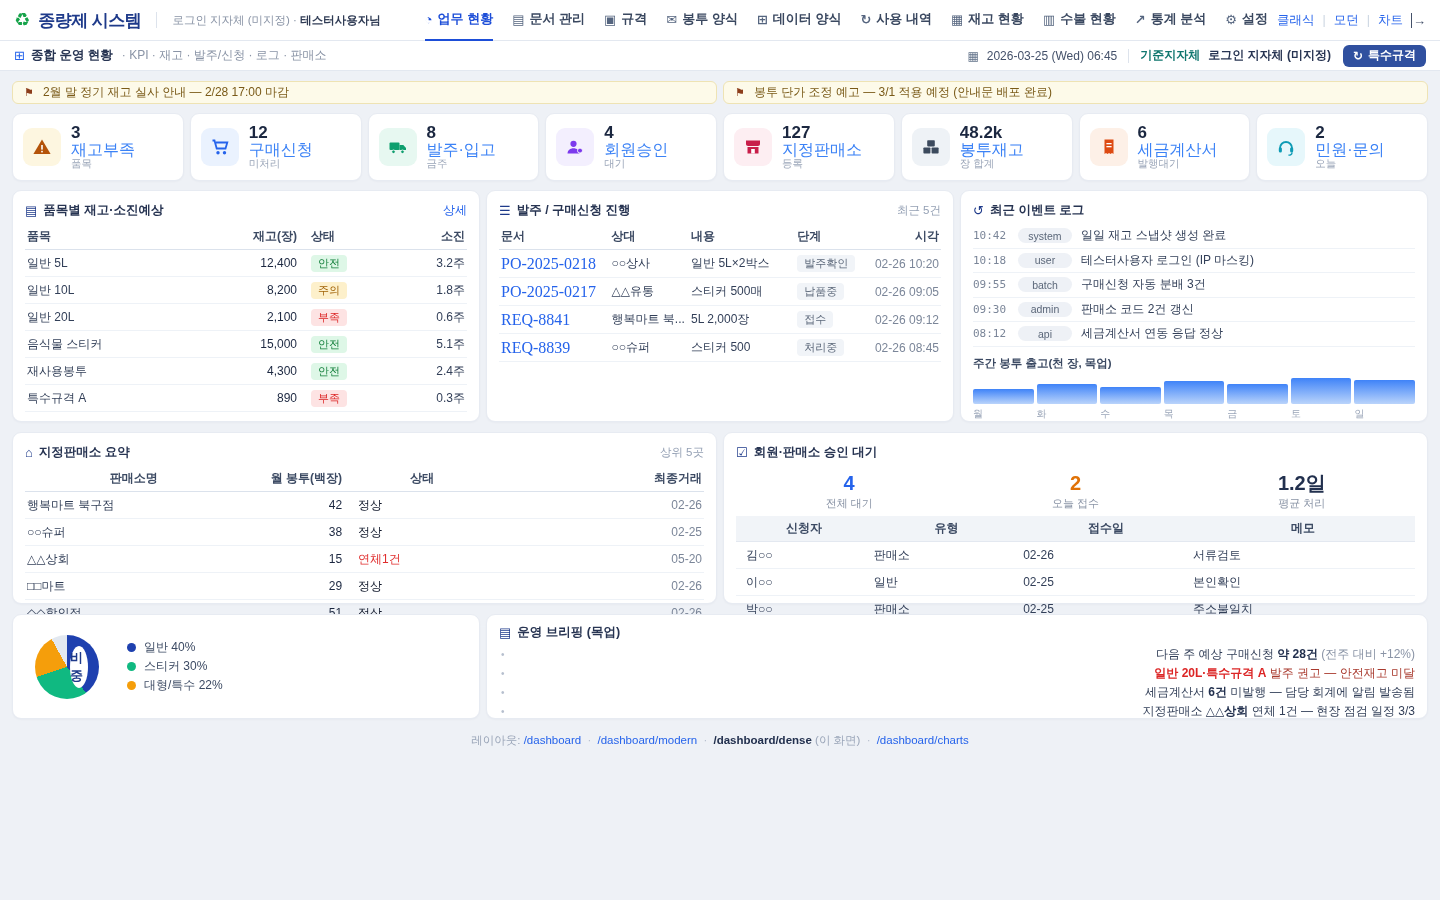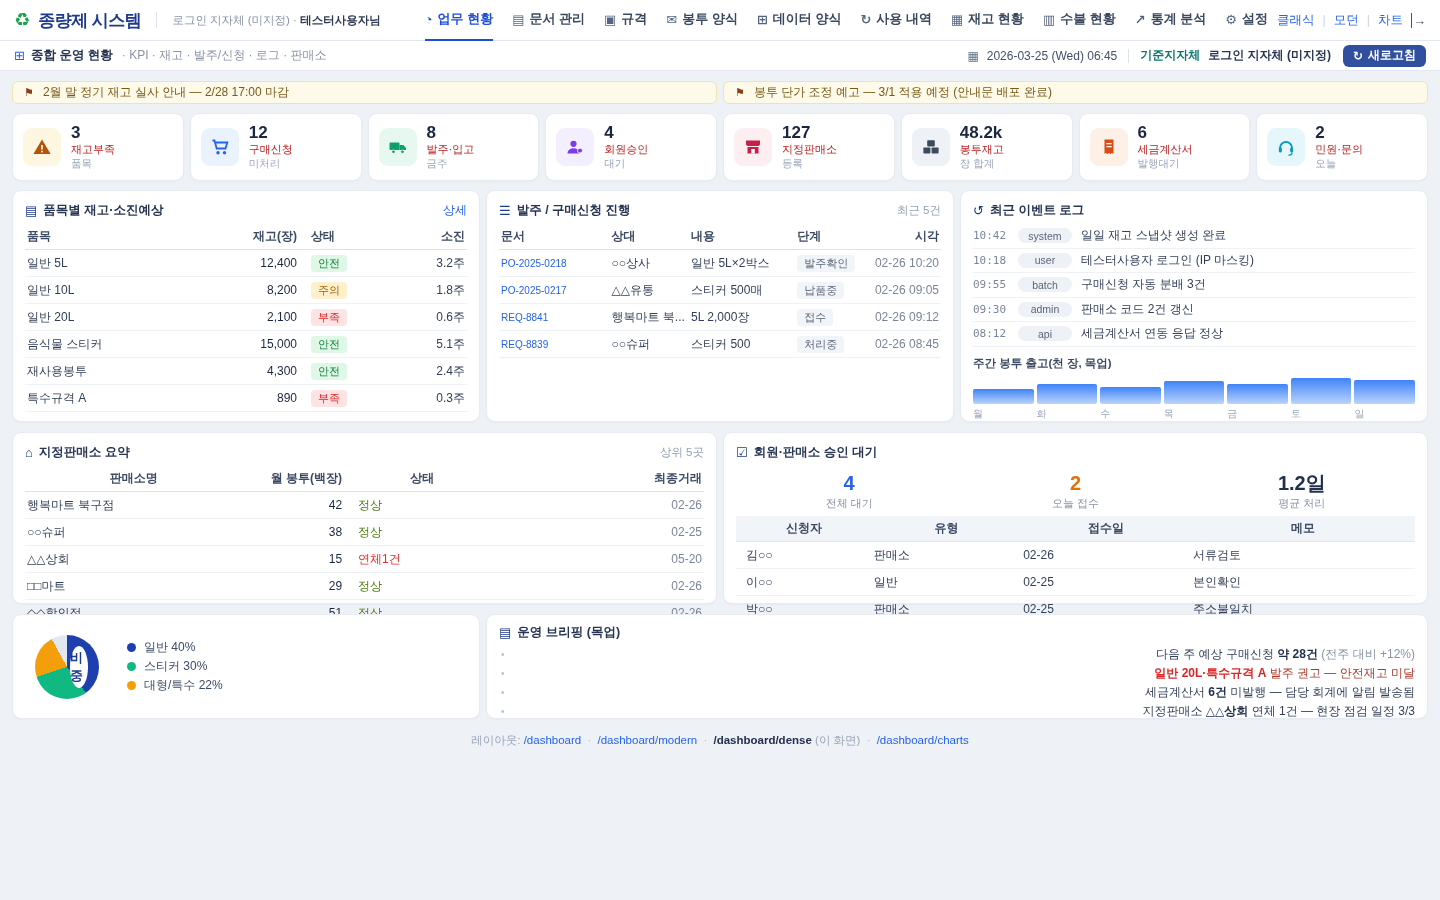--- a/index.html
+++ b/index.html
@@ -55,21 +55,21 @@
     border:1px solid #eee3b4; border-radius:6px; height:23px; padding:0 11px; color:#7a5a18; }
   .n-ico { color:#8c3d1b; font-size:11px; }
 
   .kpis { margin-top:9px; }
   .kpi { flex:1; background:#fff; border:1px solid #e7ebf2; border-radius:9px;
     display:flex; align-items:center; padding:10px; gap:10px; box-shadow:0 1px 2px rgba(20,30,60,.03); }
   .kpi-tile { width:38px; height:38px; border-radius:9px; display:flex; align-items:center;
     justify-content:center; flex:none; }
   .kpi-text { line-height:1; }
   .kpi-val { font-size:17px; font-weight:800; color:#1b2740; line-height:18px; }
-  .kpi-label { font-size:11px; color:#b91c1c; line-height:15px; }
+  .kpi-label { font-size:16px; color:#3b82f6; line-height:15px; }
   .kpi-sub { font-size:10.5px; color:#9aa5b8; line-height:13px; }
 
   .panel { background:#fff; border:1px solid #e7ebf2; border-radius:9px;
     padding:7px 12px 10px; box-shadow:0 1px 2px rgba(20,30,60,.03); }
   .r2 { margin-top:9px; }
   .r2 .panel { flex:1; height:232px; }
   .r3 { margin-top:10px; }
   .r3 .panel { flex:1; height:172px; }
   .r4 { margin-top:10px; }
 
@@ -82,23 +82,23 @@
   table { width:100%; border-collapse:collapse; font-size:12px; }
   th { font-weight:700; color:#3c4a63; border-bottom:1px solid #dbe2ec; padding:4px 2px; text-align:left; }
   td { border-bottom:1px solid #eef2f7; padding:4.5px 2px; color:#323f58; }
   .num { text-align:right; }
   .qty { text-align:right; color:#1b2740; }
   .badge { display:inline-block; font-size:11px; padding:1px 7px; border-radius:4px; line-height:15px; }
   .b-ok   { background:#def7e7; color:#15803d; }
   .b-warn { background:#fdf0cb; color:#a16207; }
   .b-low  { background:#fde3e3; color:#dc2626; }
   .b-stage{ background:#f1f4f8; color:#5b6779; }
-  .doc { font-family:Liberation Sans, sans-serif; color:#2563eb; font-size:10px; cursor:pointer; }
+  .doc { font-family:Liberation Serif, serif; color:#2563eb; font-size:16px; cursor:pointer; }
   .t-muted { color:#7b8699; }
-  .ok-text { color:#4d7c0f;text-align:right; }
+  .ok-text { color:#0f172a;text-align:right; }
   .late-text { color:#e02d2d; }
 
   .log-row { display:flex; align-items:center; height:24.5px; border-bottom:1px solid #eef2f7; gap:9px; }
   .log-time { font-family:"DejaVu Sans Mono","Liberation Mono",monospace; font-size:11px; color:#7b8699; width:36px; flex:none; }
   .log-tag { background:#eef1f6; color:#5b6779; border-radius:9px; font-size:10.5px; padding:1.5px 0;
     width:54px; text-align:center; flex:none; }
   .log-msg { color:#323f58; }
 
   .wk { margin-top:9px; }
   .wk-title { font-size:11.5px; font-weight:700; color:#3c4a63; }
@@ -208,21 +208,21 @@
       <span class="crumbs">· KPI · 재고 · 발주/신청 · 로그 · 판매소</span>
     </div>
     <div class="sub-right">
       <span class="cal-ico">▦</span>
       <span>2026-03-25 (Wed) 06:45</span>
       <span class="sub-vsep"></span>
       <span class="basis-label">기준지자체</span>
       <span class="basis-value">로그인 지자체 (미지정)</span>
       <button class="refresh-btn">
           <span>↻</span>
-          <span>새로고침</span>
+          <span>특수규격</span>
         </button>
     </div>
   </div>
 
   <main class="content">
 
     <div class="row">
       <div class="notice">
         <span class="n-ico">⚑</span>
         <span>2월 말 정기 재고 실사 안내 — 2/28 17:00 마감</span>

